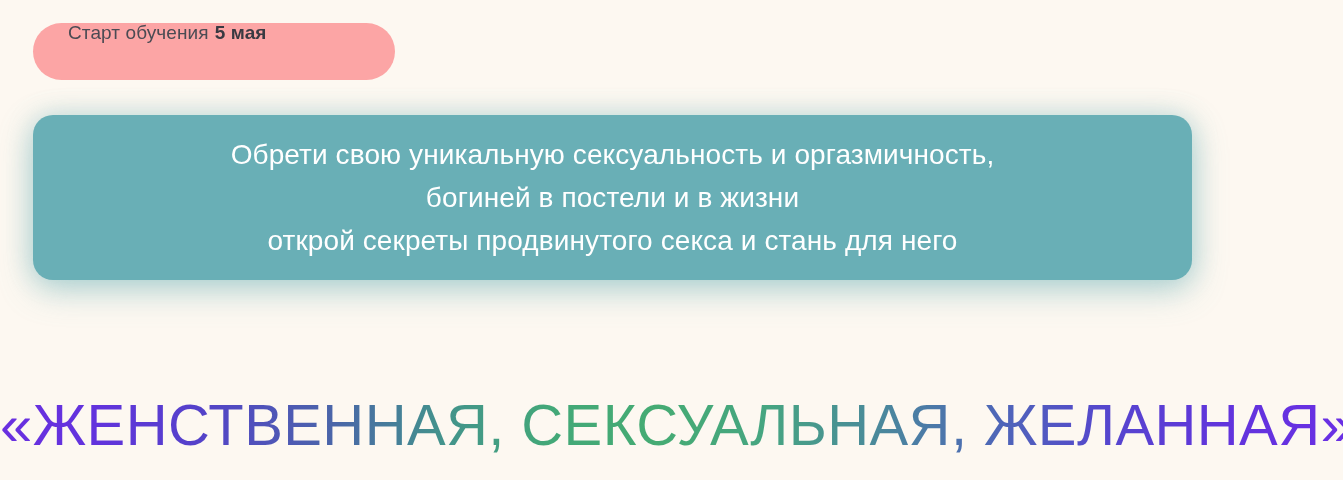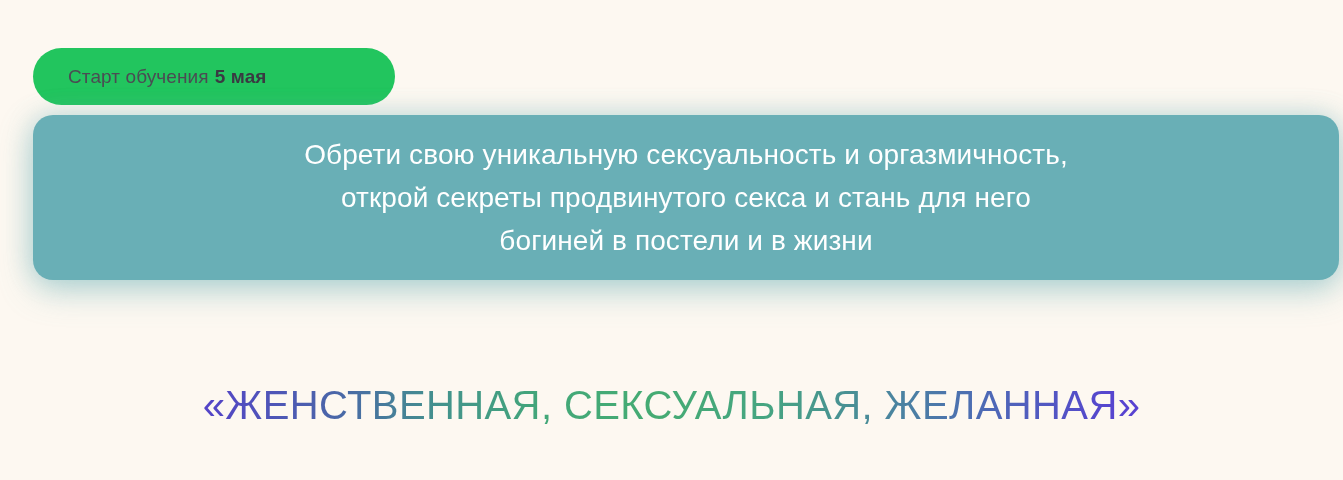--- a/index.html
+++ b/index.html
@@ -25,26 +25,25 @@
   }
 
   
   .start-badge {
     position: absolute;
     left: 33px;
     top: 23px;
     width: 362px;
     height: 57px;
     border-radius: 29px;
-    background: #22c55e;
+    background: #fca5a5;
     display: flex;
-    align-items: center;
+    align-items: flex-start;
     box-sizing: border-box;
     padding-left: 35px;
-    margin-top: 25px;
   }
   .start-badge-text {
     font-size: 19px;
     color: #4b4b53;
     letter-spacing: 0.1px;
     white-space: nowrap;
     line-height: 1;
   }
   .start-badge-date {
     font-size: 19px;
@@ -54,21 +53,21 @@
     margin-left: 6px;
     white-space: nowrap;
     line-height: 1;
   }
 
   
   .promise-banner {
     position: absolute;
     left: 33px;
     top: 115px;
-    width: 1306px;
+    width: 1159px;
     height: 165px;
     border-radius: 20px;
     background: #69afb6;
     box-shadow: 0 10px 34px rgba(105, 175, 182, 0.45),
                 0 0 26px rgba(105, 175, 182, 0.30);
     display: flex;
     flex-direction: column;
     align-items: center;
     justify-content: center;
     box-sizing: border-box;
@@ -101,24 +100,24 @@
     -webkit-background-clip: text;
     background-clip: text;
     color: transparent;
     -webkit-text-fill-color: transparent;
     white-space: nowrap;
   }
 
   .course-title {
     position: absolute;
     left: 0;
-    top: 374px;
+    top: 394px;
     width: 1343px;
     text-align: center;
-    font-size: 40px;
+    font-size: 58px;
     line-height: 62px;
     letter-spacing: 0.4px;
     background-image: linear-gradient(92deg,
         #6a2fe0 0%,
         #6233dd 7%,
         #5442c9 15%,
         #4a66a8 25%,
         #43938c 33%,
         #43a878 41%,
         #45ab73 49%,
@@ -140,20 +139,20 @@
 
 <div class="hero">
 
   <div class="start-badge">
     <span class="start-badge-text">Старт обучения</span>
     <span class="start-badge-date">5 мая</span>
   </div>
 
   <div class="promise-banner">
     <div class="promise-line">Обрети свою уникальную сексуальность и оргазмичность,</div>
+    <div class="promise-line">богиней в постели и в жизни</div>
     <div class="promise-line">открой секреты продвинутого секса и стань для него</div>
-    <div class="promise-line">богиней в постели и в жизни</div>
   </div>
 
 
   <div class="course-title">«ЖЕНСТВЕННАЯ, СЕКСУАЛЬНАЯ, ЖЕЛАННАЯ»</div>
 
 </div>
 
 </body></html>

